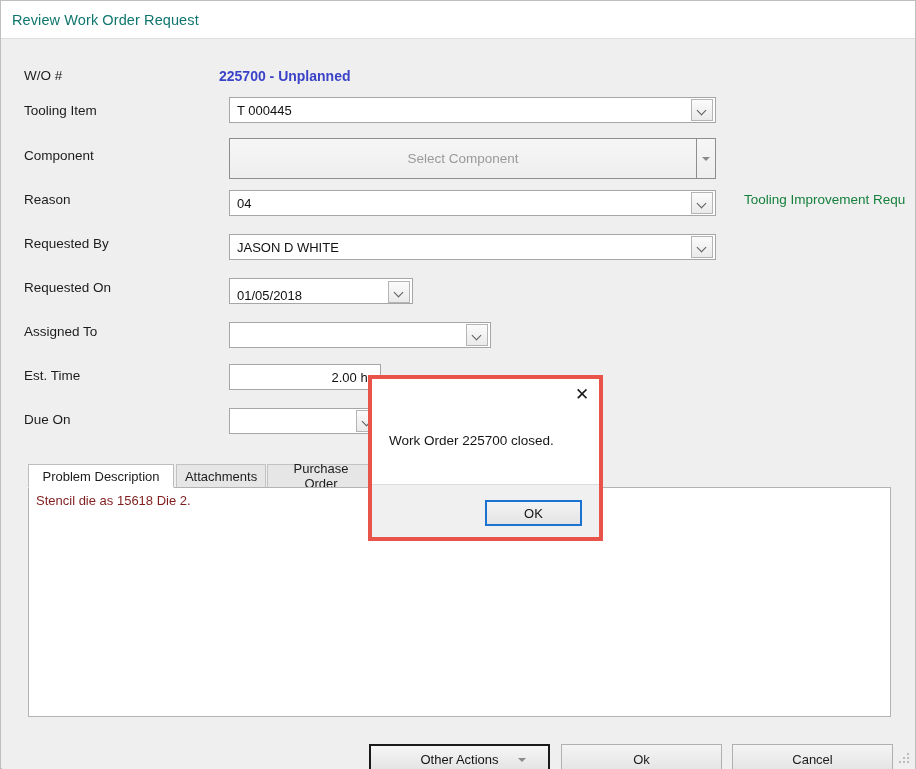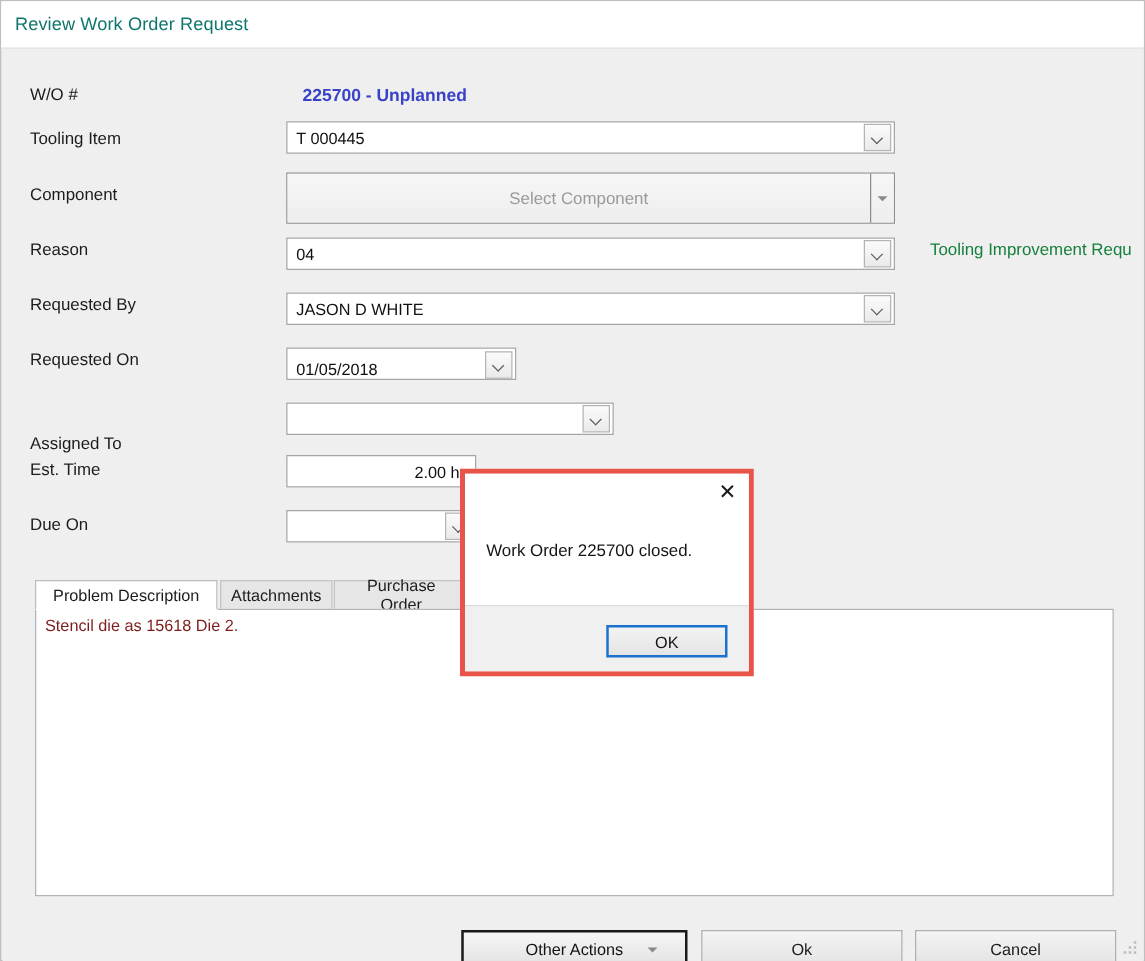--- a/index.html
+++ b/index.html
@@ -338,21 +338,21 @@
 
 <div id="app-window">
 
   <div id="titlebar">
     <div id="titlebar-text">Review Work Order Request</div>
   </div>
 
   <div id="form-body">
 
     <div class="field-label" style="left:22px; top:28px;">W/O #</div>
-    <div id="wo-value" style="left:240px; top:28px;">225700 - Unplanned</div>
+    <div id="wo-value" style="left:217px; top:28px;">225700 - Unplanned</div>
 
     <div class="field-label" style="left:22px; top:63px;">Tooling Item</div>
     <div class="ctl combo" style="left:227px; top:57px; width:487px;">
       <span class="combo-text">T 000445</span>
       <span class="combo-btn">
           <span class="chev"></span>
         </span>
     </div>
 
     <div class="field-label" style="left:22px; top:108px;">Component</div>
@@ -381,21 +381,21 @@
     </div>
 
     <div class="field-label" style="left:22px; top:240px;">Requested On</div>
     <div class="ctl combo" style="left:227px; top:238px; width:184px;align-items:flex-end;">
       <span class="combo-text">01/05/2018</span>
       <span class="combo-btn">
           <span class="chev"></span>
         </span>
     </div>
 
-    <div class="field-label" style="left:22px; top:284px;margin-top:23px;">Assigned To</div>
+    <div class="field-label" style="left:22px; top:284px;">Assigned To</div>
     <div class="ctl combo" style="left:227px; top:282px; width:262px;">
       <span class="combo-text"></span>
       <span class="combo-btn">
           <span class="chev"></span>
         </span>
     </div>
 
     <div class="field-label" style="left:22px; top:328px;">Est. Time</div>
     <div class="ctl combo right" style="left:227px; top:324px; width:152px;">
       <span class="combo-text">2.00 hr</span>

